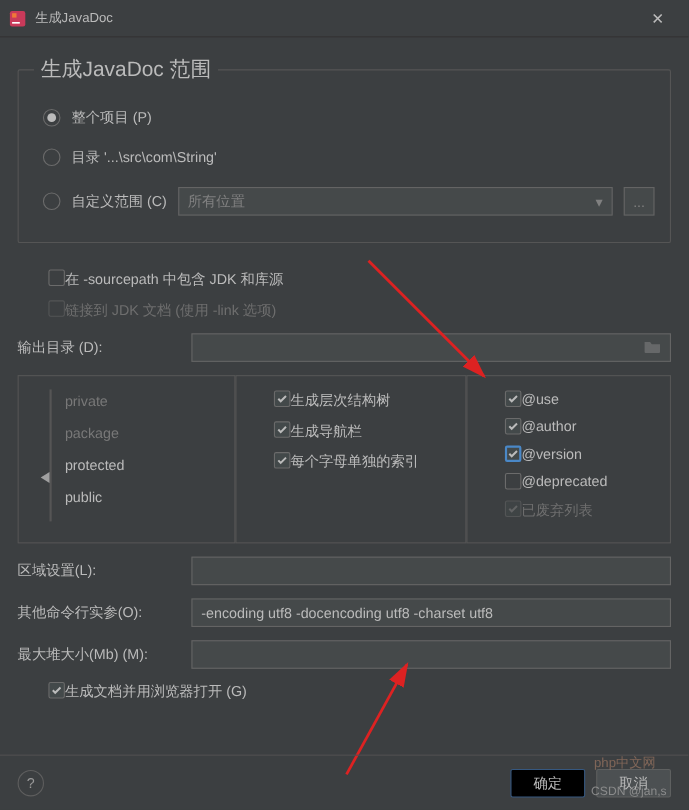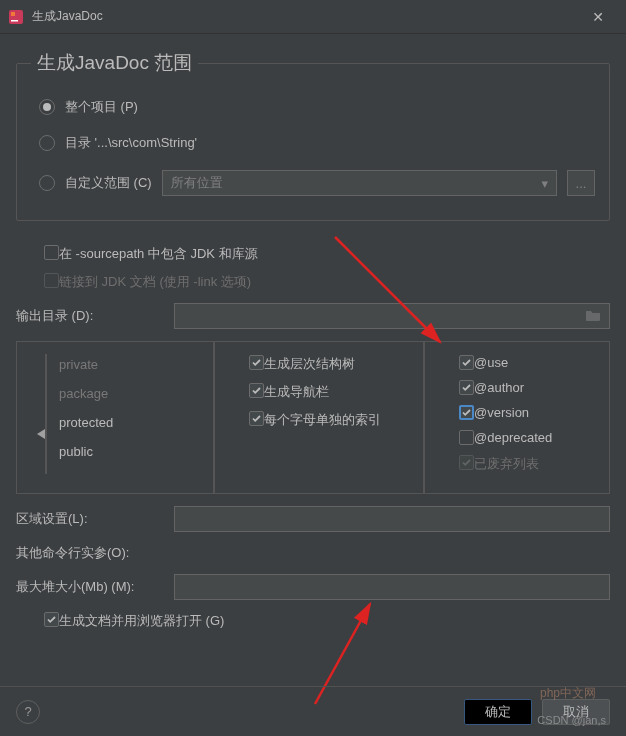--- a/index.html
+++ b/index.html
@@ -196,20 +196,23 @@
 
   <div class="label-row">
     <span class="lab">区域设置(L):</span>
     <div class="input">
         <span></span>
       </div>
   </div>
 
   <div class="label-row">
     <span class="lab">其他命令行实参(O):</span>
+    <div class="input">
+        <span>-encoding utf8 -docencoding utf8 -charset utf8</span>
+      </div>
   </div>
 
   <div class="label-row">
     <span class="lab">最大堆大小(Mb) (M):</span>
     <div class="input">
         <span></span>
       </div>
   </div>
 
   <div class="chk-row" style="margin-top:10px">

